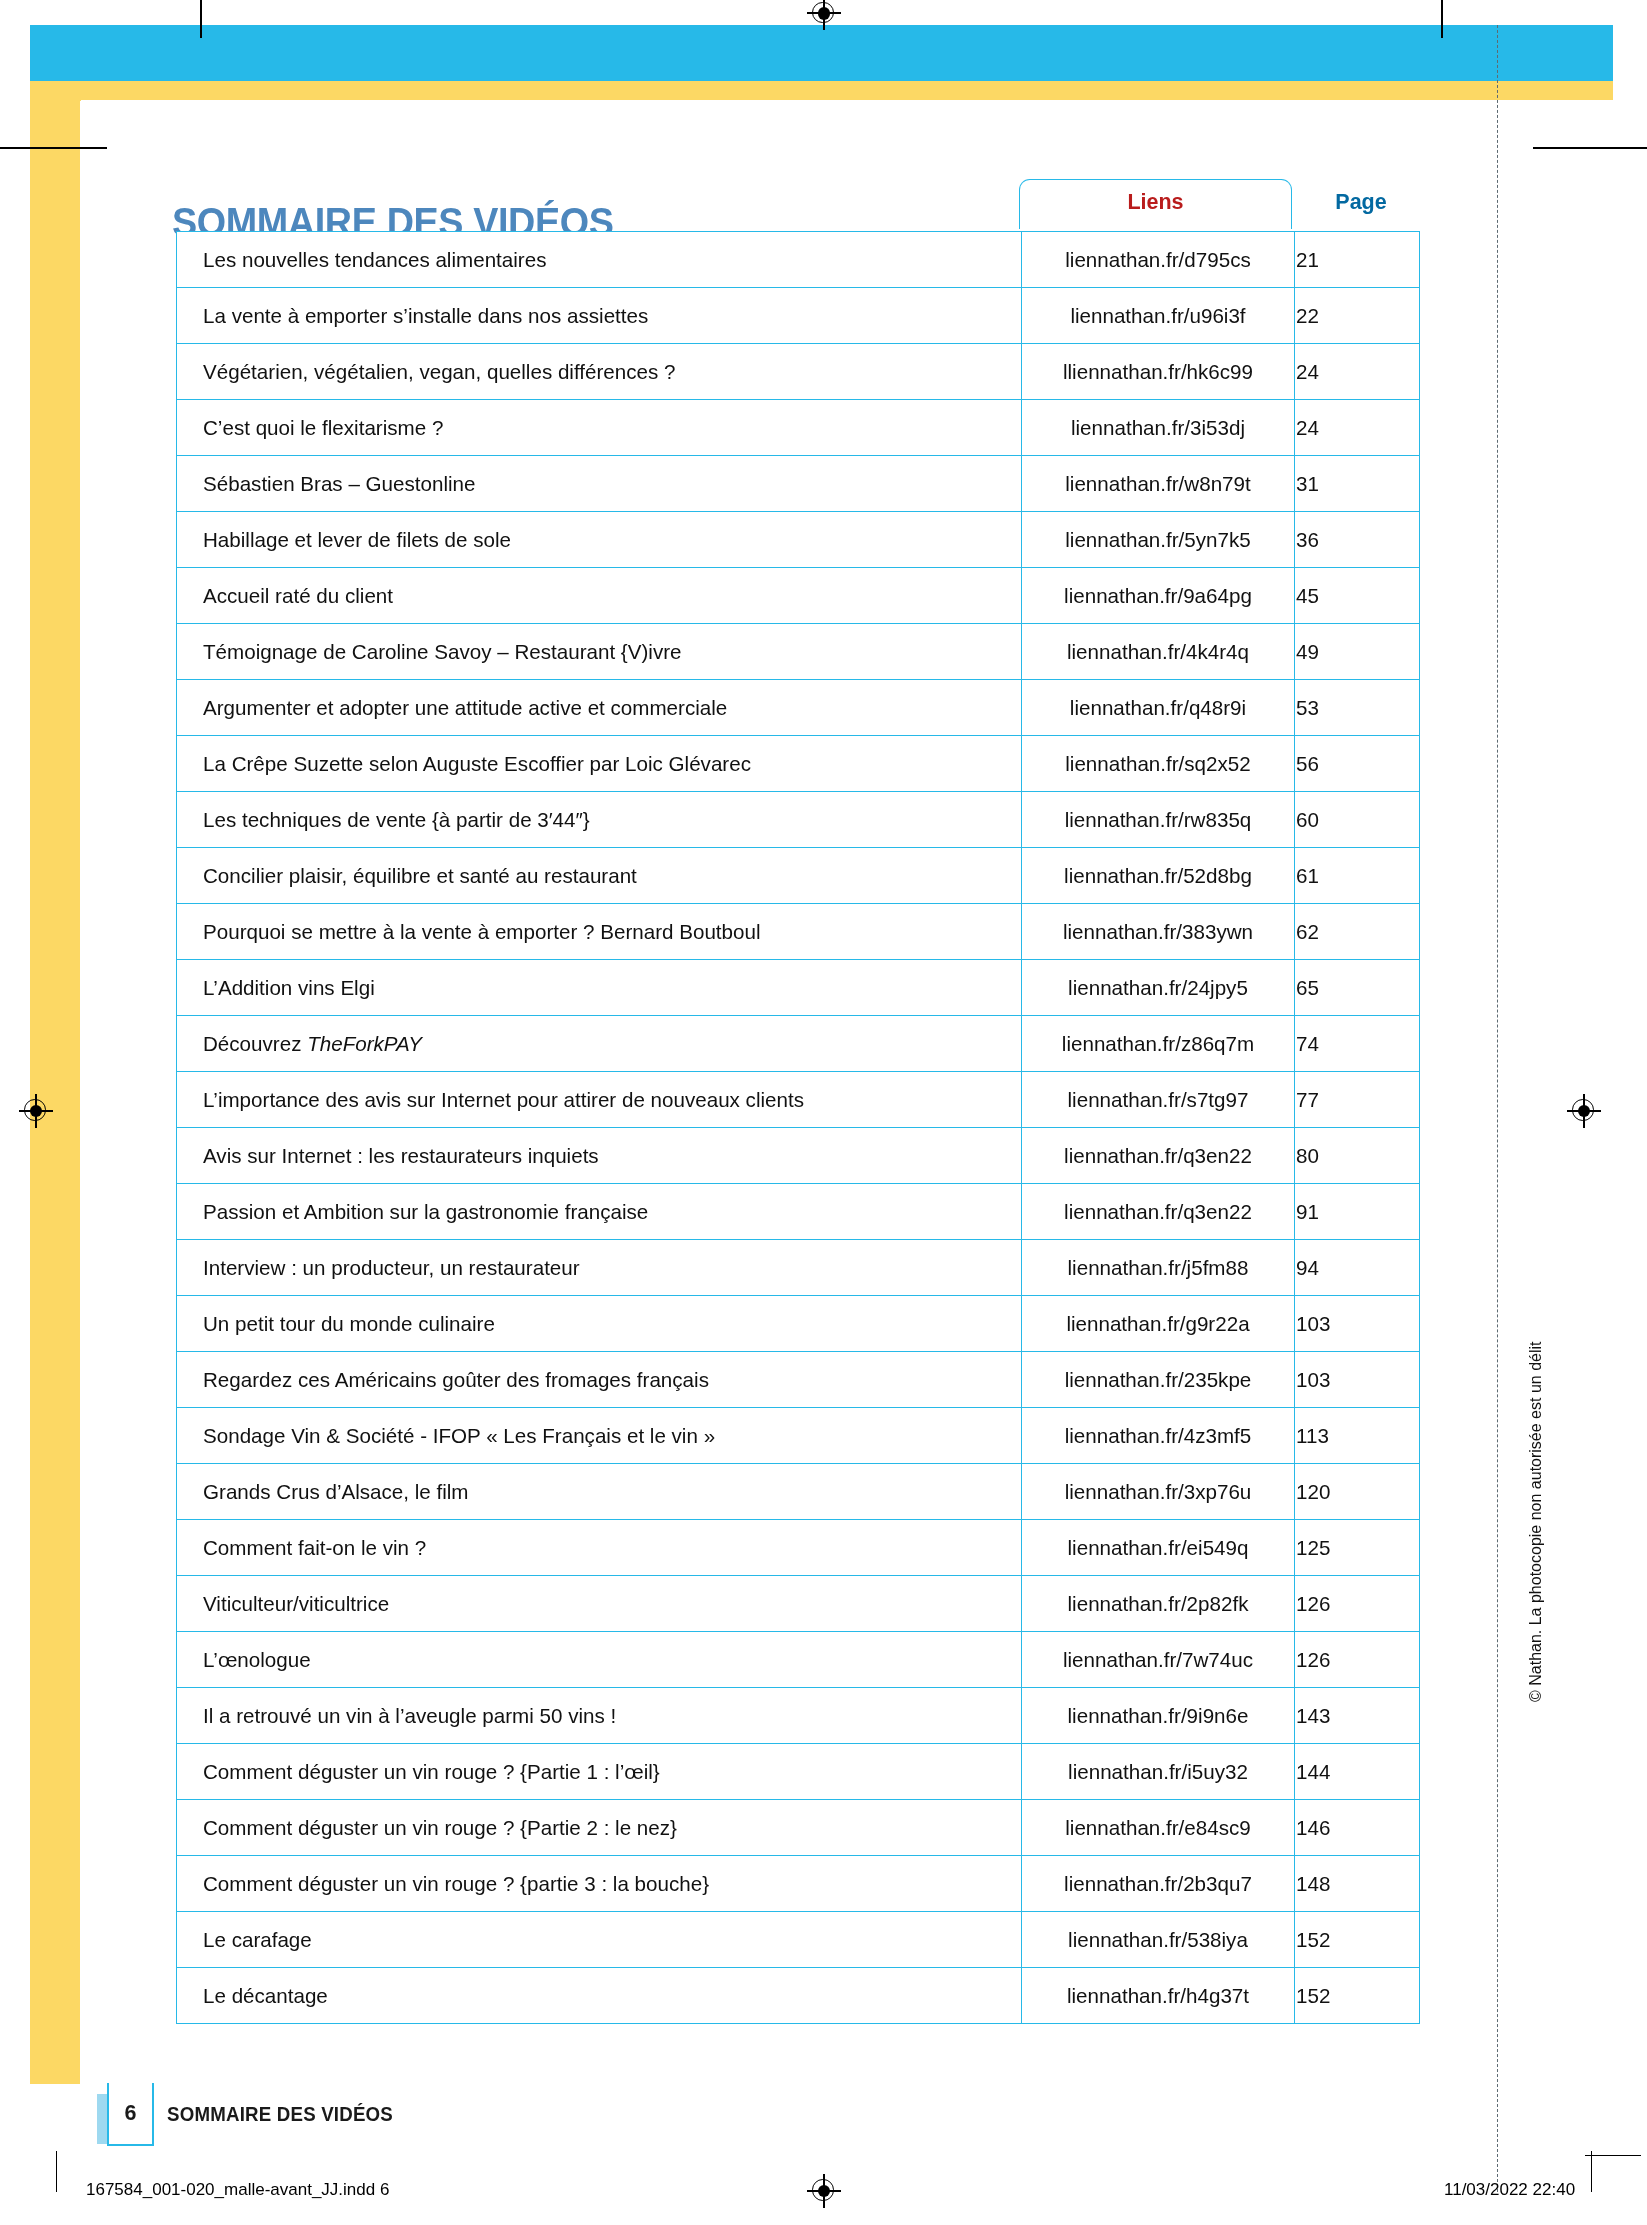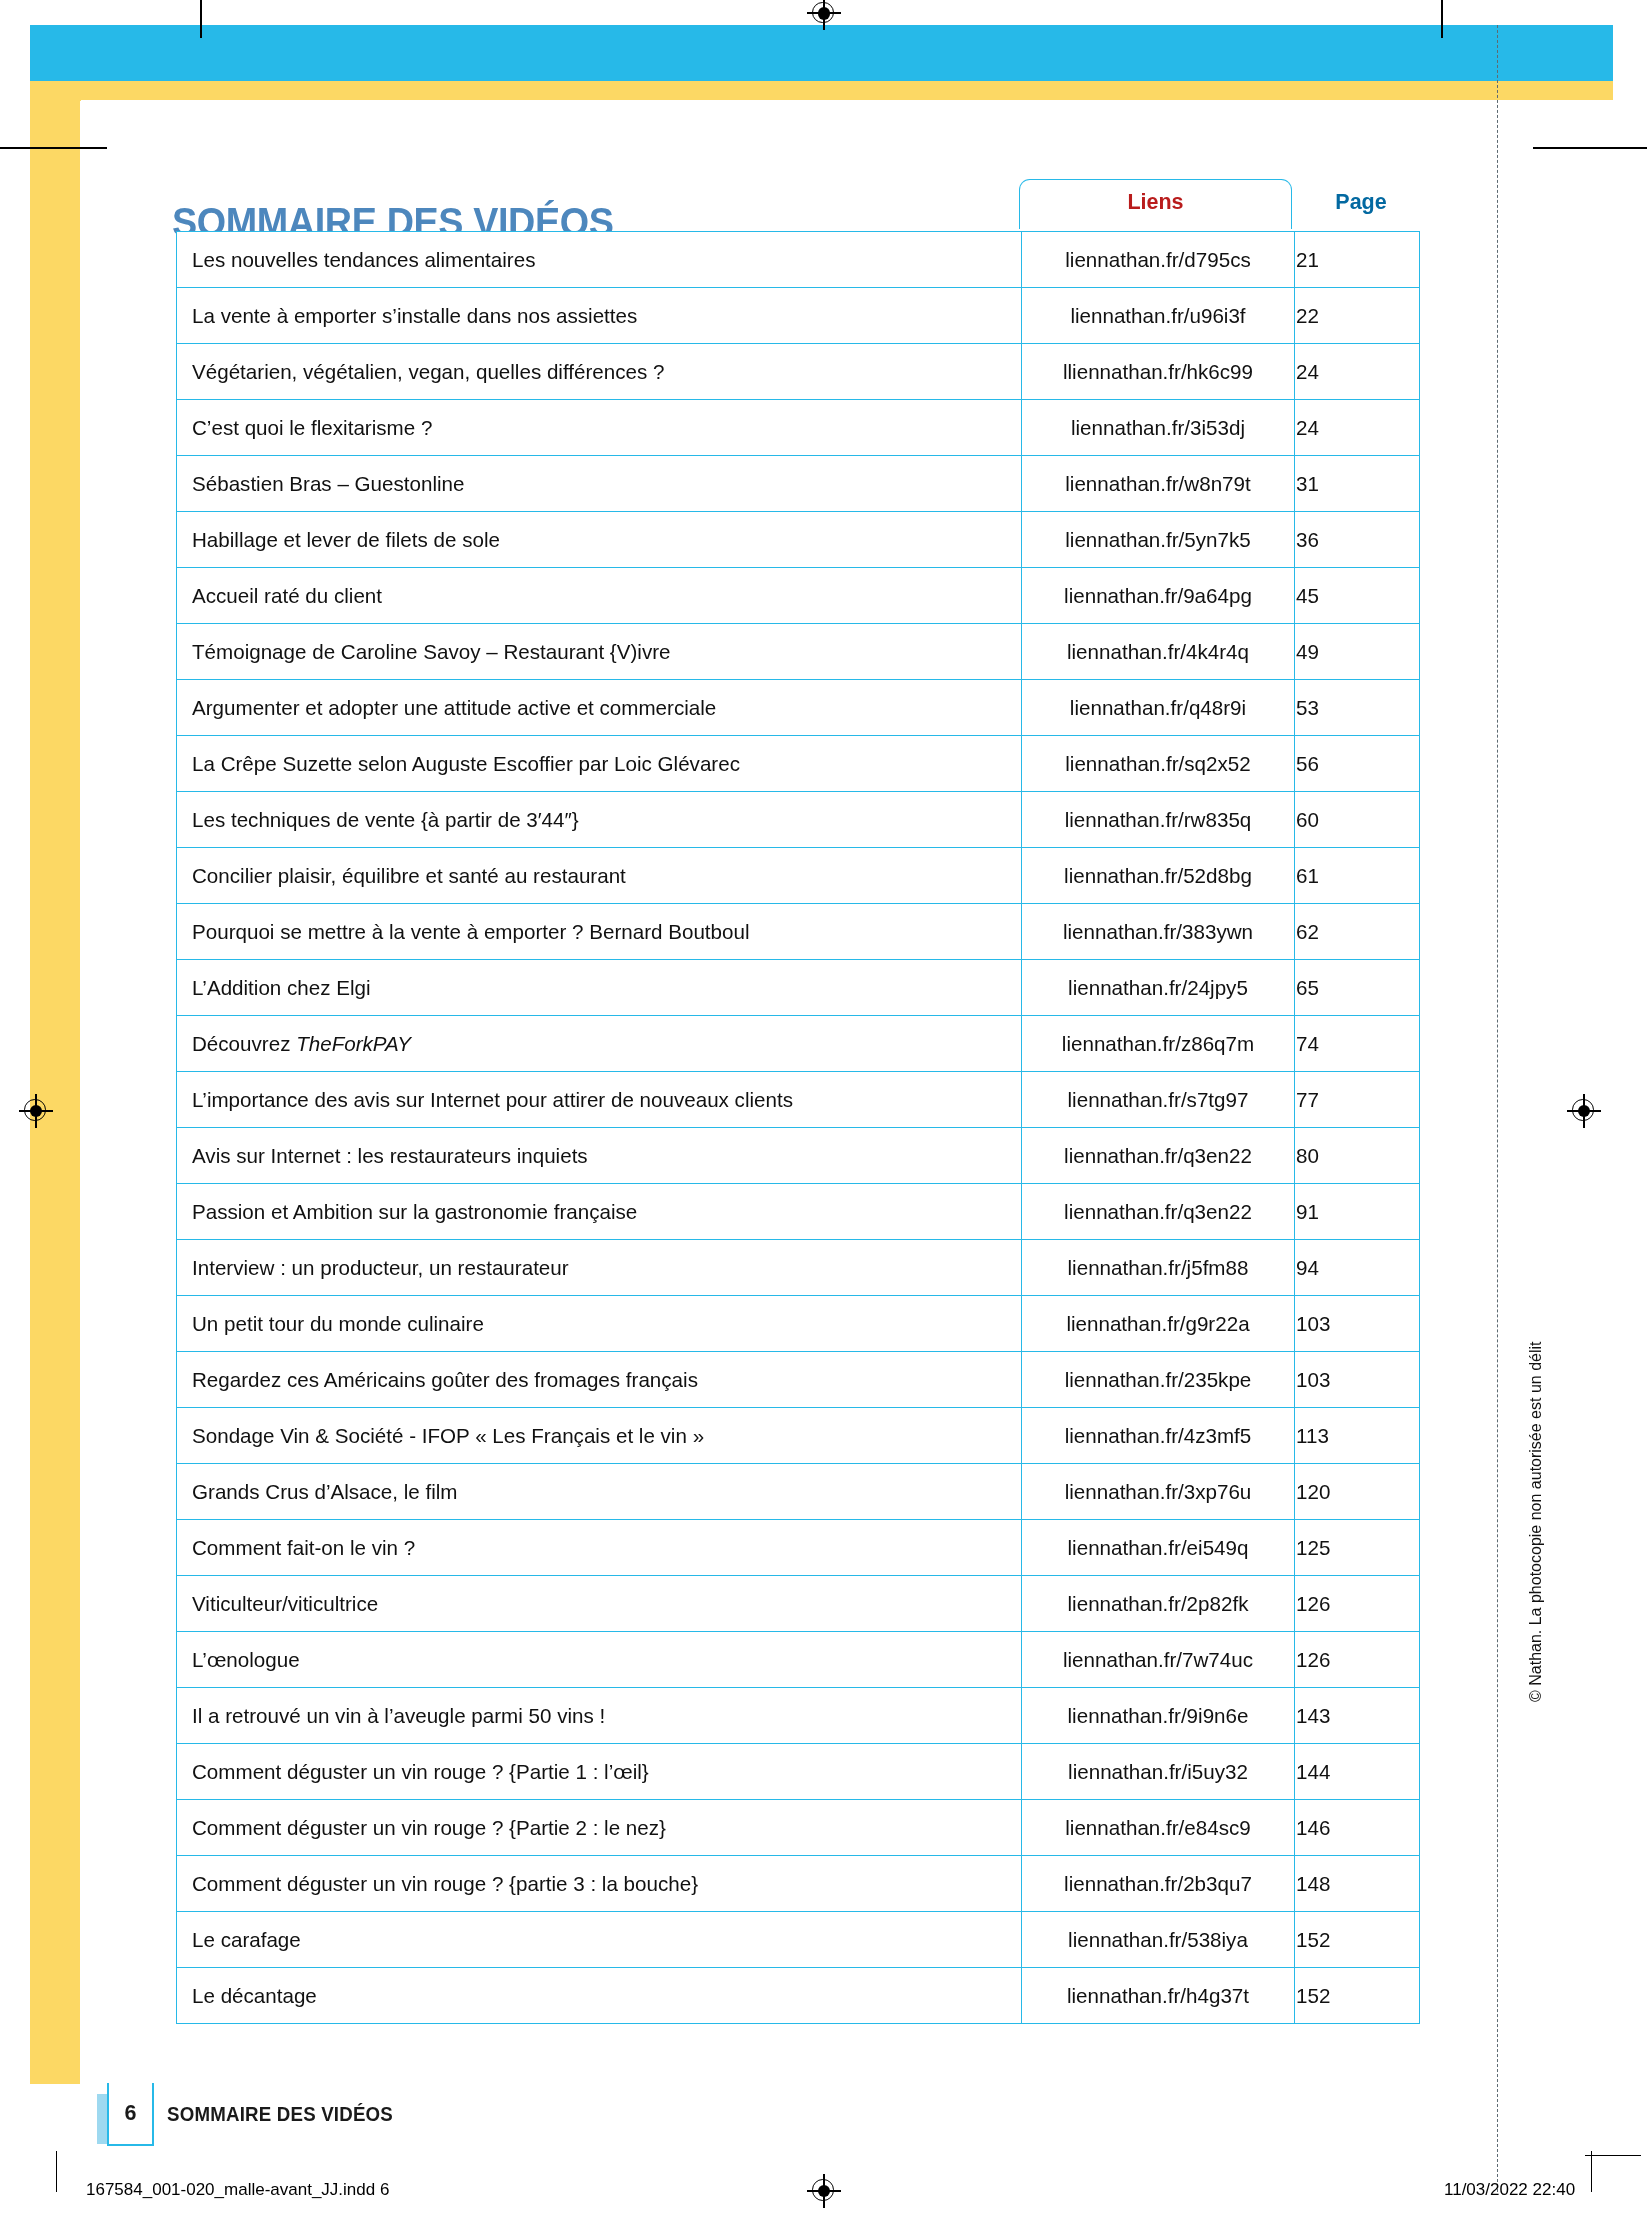--- a/index.html
+++ b/index.html
@@ -89,21 +89,21 @@
   }
   #video-table td{
     border:1.8px solid #27b9e8;
     height:56px;
     vertical-align:middle;
     font-size:20.6px;
     color:#111;
     background:#fff;
     box-sizing:border-box;
   }
-  #video-table td.c-title{width:845px;padding-left:15px;text-align:left;}
+  #video-table td.c-title{width:845px;padding-left:26px;text-align:left;}
   #video-table td.c-link {width:273px;text-align:center;}
   #video-table td.c-page {width:125px;}
   #video-table td .ital{font-style:italic;margin-top:48px;}
 
   
   #footer-tab{
     position:absolute;left:107px;top:2083px;width:47px;height:63px;
     border:2.7px solid #27b9e8;
     border-top:none;
     background:#fff;
@@ -262,21 +262,21 @@
           <td class="c-title">Concilier plaisir, équilibre et santé au restaurant</td>
           <td class="c-link">liennathan.fr/52d8bg</td>
           <td class="c-page">61</td>
         </tr>
         <tr>
           <td class="c-title">Pourquoi se mettre à la vente à emporter ? Bernard Boutboul</td>
           <td class="c-link">liennathan.fr/383ywn</td>
           <td class="c-page">62</td>
         </tr>
         <tr>
-          <td class="c-title">L’Addition chez Elgi</td>
+          <td class="c-title">L’Addition vins Elgi</td>
           <td class="c-link">liennathan.fr/24jpy5</td>
           <td class="c-page">65</td>
         </tr>
         <tr>
           <td class="c-title">Découvrez <span class="ital">TheForkPAY</span></td>
           <td class="c-link">liennathan.fr/z86q7m</td>
           <td class="c-page">74</td>
         </tr>
         <tr>
           <td class="c-title">L’importance des avis sur Internet pour attirer de nouveaux clients</td>

